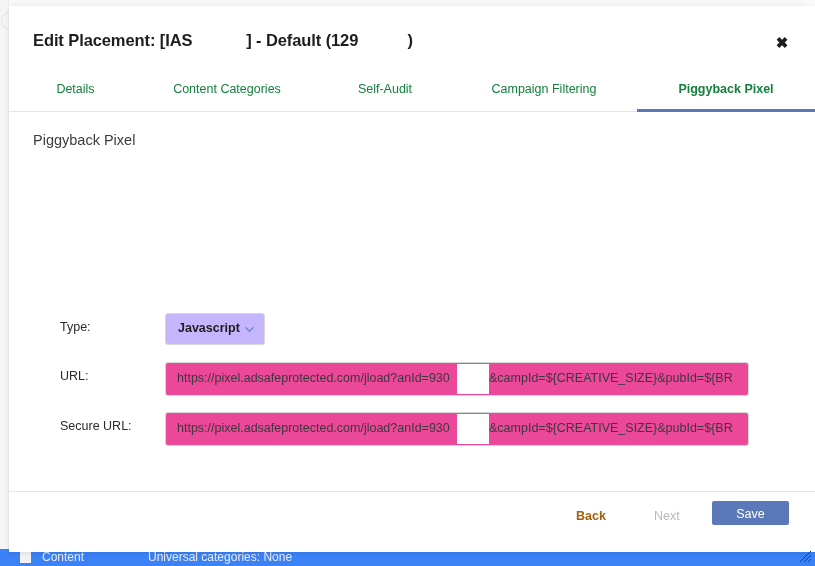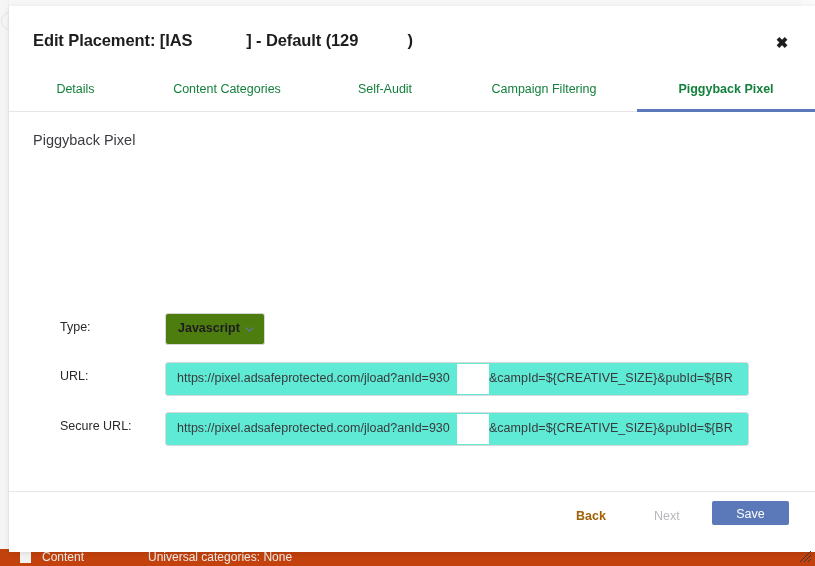--- a/index.html
+++ b/index.html
@@ -43,21 +43,21 @@
     height: 566px;
     background: #f5f5f5;
     border-right: 1px solid #efefef;
   }
   #bg-row {
     position: absolute;
     left: 0;
     top: 549px;
     width: 815px;
     height: 17px;
-    background: #c2410c;
+    background: #3b82f6;
     color: #ebebeb;
     font-size: 12px;
   }
   #bg-row .bg-cell-a {
     position: absolute;
     left: 42px;
     top: 1px;
   }
   #bg-row .bg-cell-b {
     position: absolute;
@@ -192,21 +192,21 @@
 
   
   #type-select {
     position: absolute;
     left: 140px;
     top: 0;
     width: 98px;
     height: 30px;
     border: 1px solid #d7d7d7;
     border-radius: 3px;
-    background: #4d7c0f;
+    background: #c4b5fd;
     cursor: pointer;
   }
   #type-select-value {
     position: absolute;
     left: 12px;
     top: 7px;
     font-size: 12.5px;
     font-weight: bold;
     color: #1d1d1f;
   }
@@ -220,21 +220,21 @@
 
   
   .url-input-wrap {
     position: absolute;
     left: 140px;
     top: 0;
     width: 582px;
     height: 32px;
     border: 1px solid #d9d9d9;
     border-radius: 3px;
-    background: #5eead4;
+    background: #ec4899;
     overflow: hidden;
   }
   .url-text {
     position: absolute;
     left: 11px;
     top: 8px;
     font-size: 12.5px;
     color: #3a3a3e;
     white-space: pre;
   }

